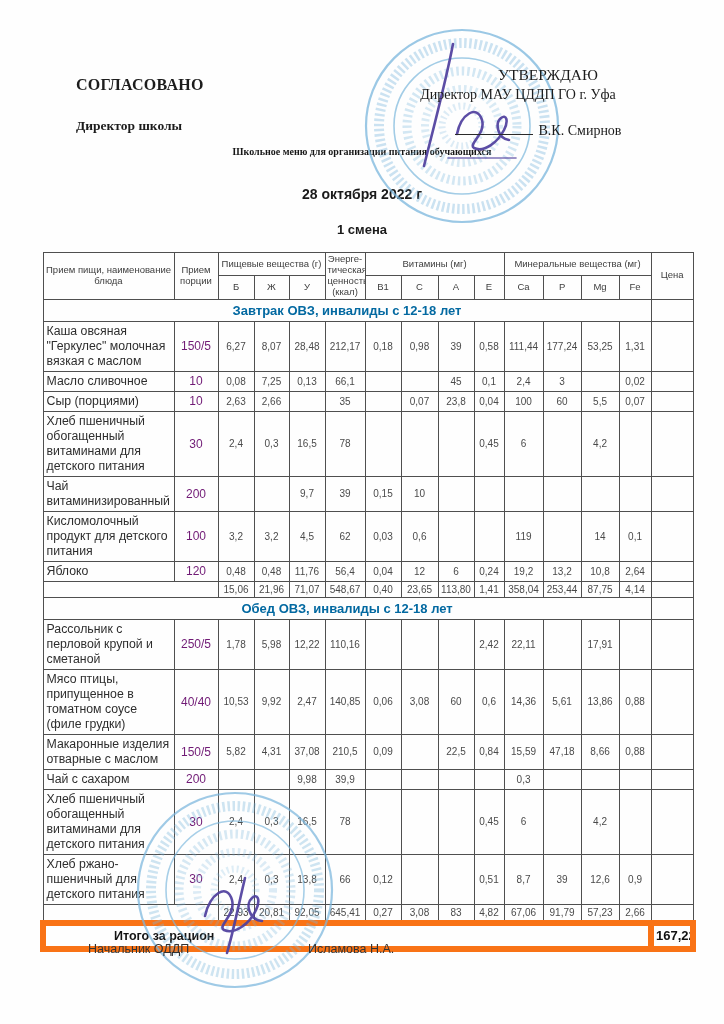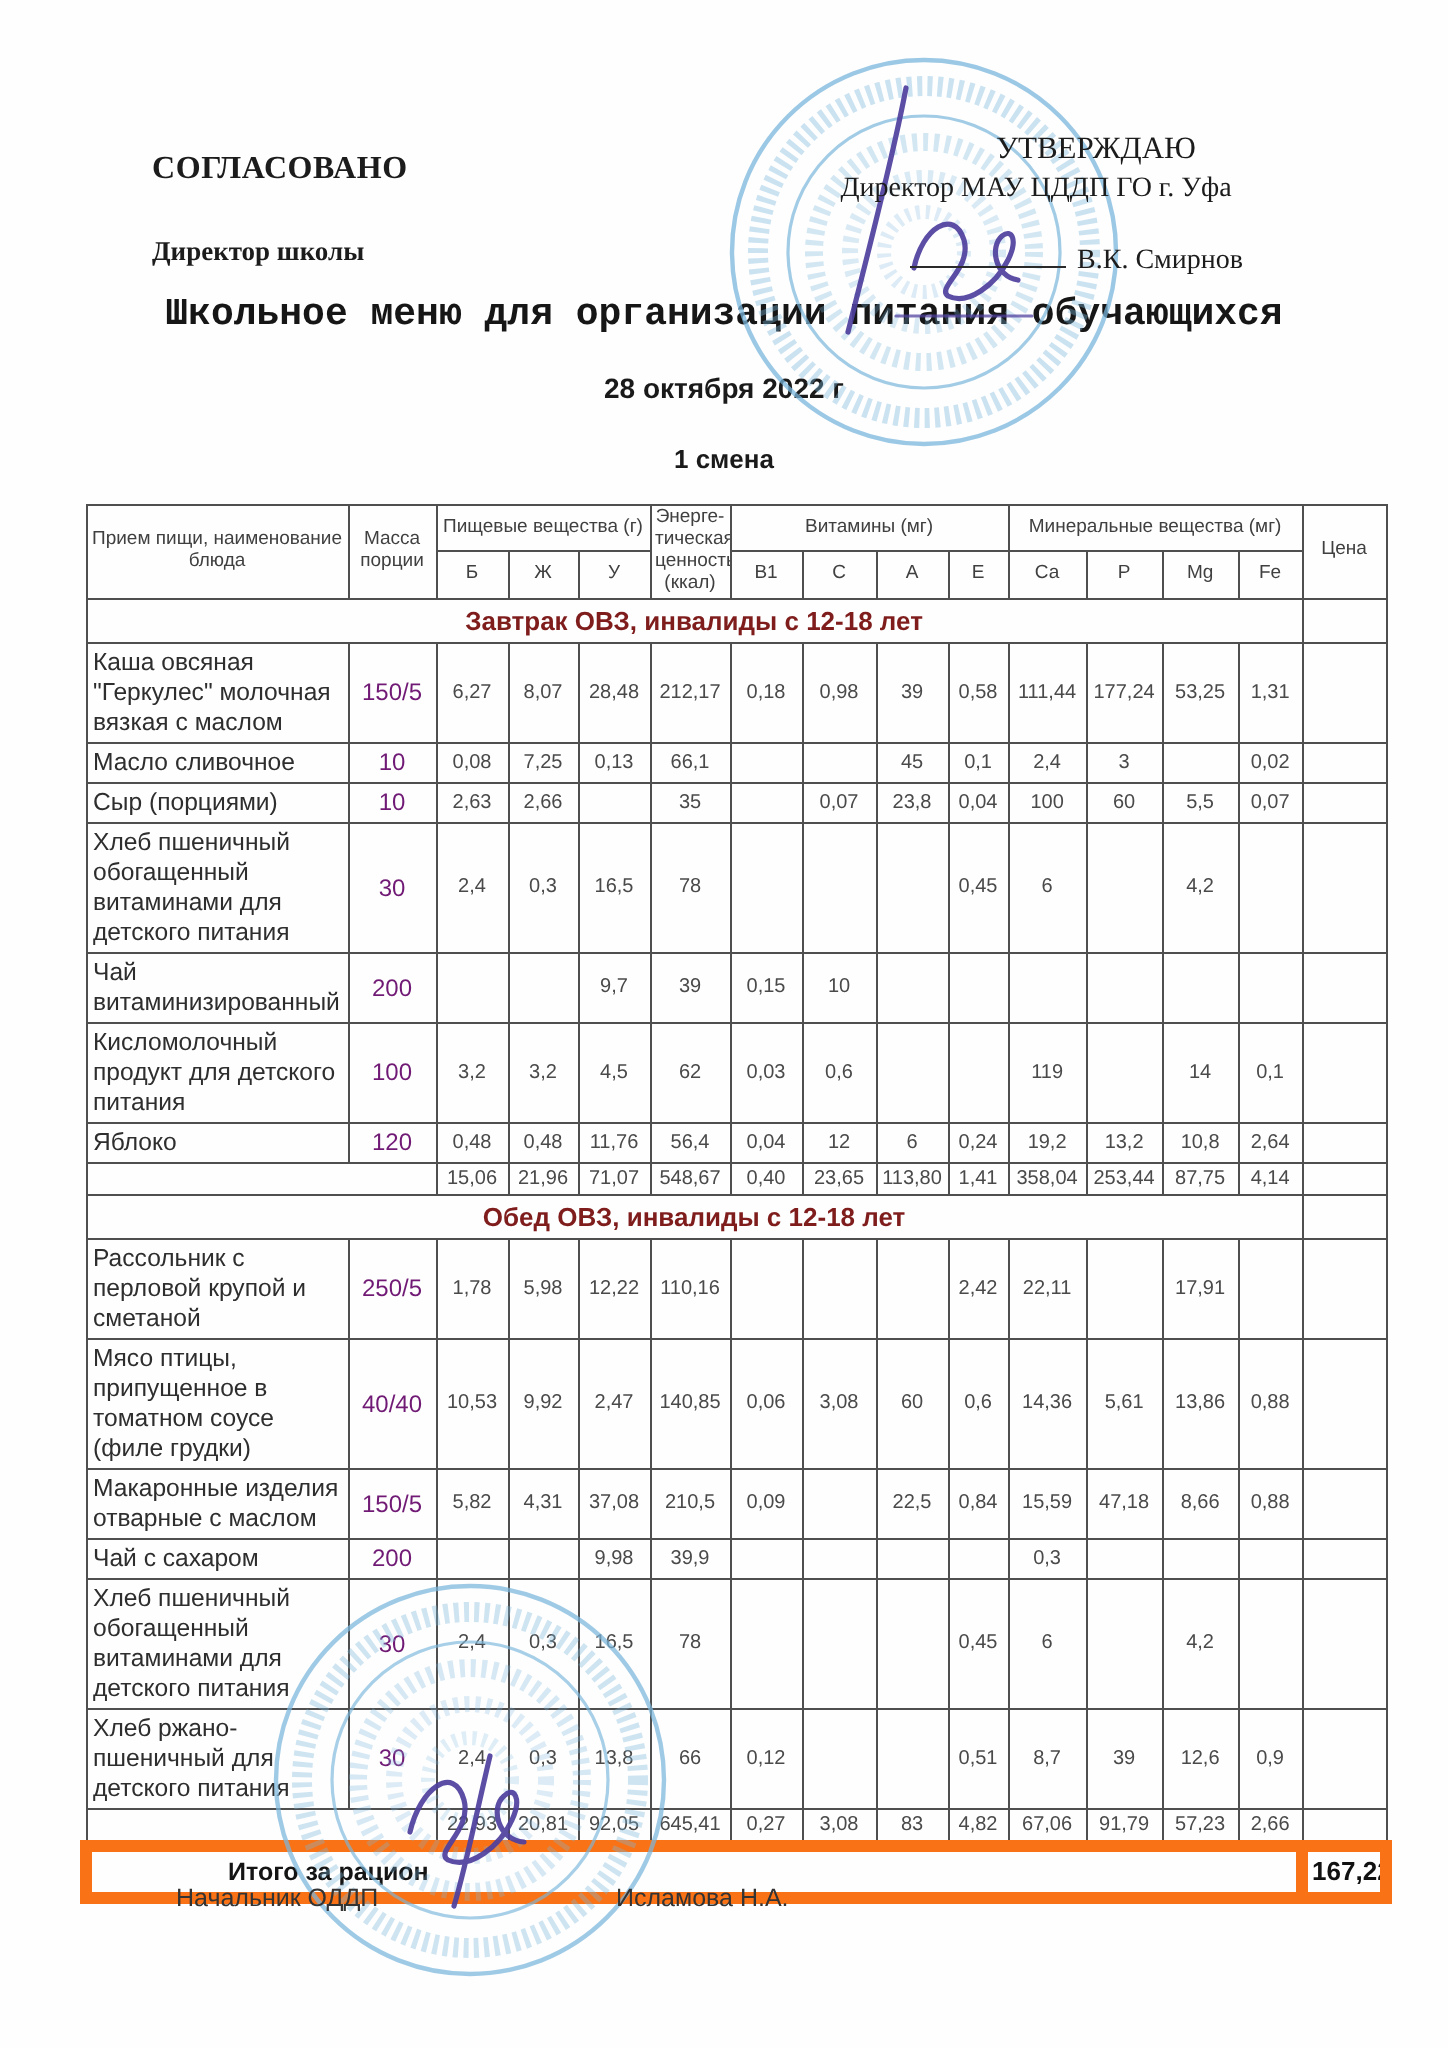--- a/index.html
+++ b/index.html
@@ -25,21 +25,21 @@
     position:absolute;left:378px;top:-6px;width:280px;
     font-family:"Liberation Serif",serif;font-weight:normal;color:#1c1c1c;
     text-align:center;z-index:3;
   }
   .approve-right .l1{font-size:15.5px;padding-left:60px;}
   .approve-right .l2{font-size:14px;margin-top:3px;}
   .approve-right .l3{font-size:14px;margin-top:20px;padding-left:40px;}
   .sig-underline{display:inline-block;width:78px;border-bottom:1.4px solid #2a2a2a;margin-right:6px;}
   .doc-title{
     position:absolute;top:146px;left:0;width:100%;text-align:center;
-    font-family:Liberation Mono, monospace;font-weight:bold;font-size:19px;color:#161616;
+    font-family:Liberation Serif, serif;font-weight:bold;font-size:10px;color:#161616;
   }
   .doc-date{
     position:absolute;top:186px;left:0;width:100%;text-align:center;
     font-weight:bold;font-size:14px;color:#1a1a1a;
   }
   .doc-shift{
     position:absolute;top:222px;left:0;width:100%;text-align:center;
     font-weight:bold;font-size:13px;color:#1a1a1a;
   }
   
@@ -60,21 +60,21 @@
   }
   .menu-table thead th{
     font-weight:normal;font-size:9.5px;color:#404040;text-align:center;line-height:1.15;
   }
   td.dish{
     font-size:12.3px;color:#2e2e2e;text-align:left;line-height:1.22;padding:2px 3px;
   }
   td.mass{font-size:12px;color:#701a75;text-align:center;}
   td.num{font-size:10px;text-align:center;color:#4a4a4a;}
   tr.section-row td{
-    font-weight:bold;font-size:13px;color:#7f1d1d;text-align:center;padding:3px 0;
+    font-weight:bold;font-size:13px;color:#0369a1;text-align:center;padding:3px 0;
   }
   tr.subtotal-row td{font-size:10px;text-align:center;color:#4a4a4a;padding:2px 1px;}
   tr.total-row td{border:6px solid #f97316;}
   td.total-label{
     font-weight:bold;font-size:12.5px;color:#141414;text-align:left;padding:3px 0 3px 68px;
   }
   td.total-value{
     font-weight:bold;font-size:13px;color:#111;text-align:right;padding-right:2px;
   }
   
@@ -148,21 +148,21 @@
         <col style="width:30px">
       <col style="width:39px">
         <col style="width:38px">
         <col style="width:38px">
         <col style="width:32px">
       <col style="width:42px">
     </colgroup>
     <thead>
       <tr>
         <th rowspan="2">Прием пищи, наименование блюда</th>
-        <th rowspan="2">Масса порции</th>
+        <th rowspan="2">Прием порции</th>
         <th colspan="3">Пищевые вещества (г)</th>
         <th rowspan="2">Энерге-тическая ценность (ккал)</th>
         <th colspan="4">Витамины (мг)</th>
         <th colspan="4">Минеральные вещества (мг)</th>
         <th rowspan="2">Цена</th>
       </tr>
       <tr>
         <th>Б</th>
         <th>Ж</th>
         <th>У</th>

